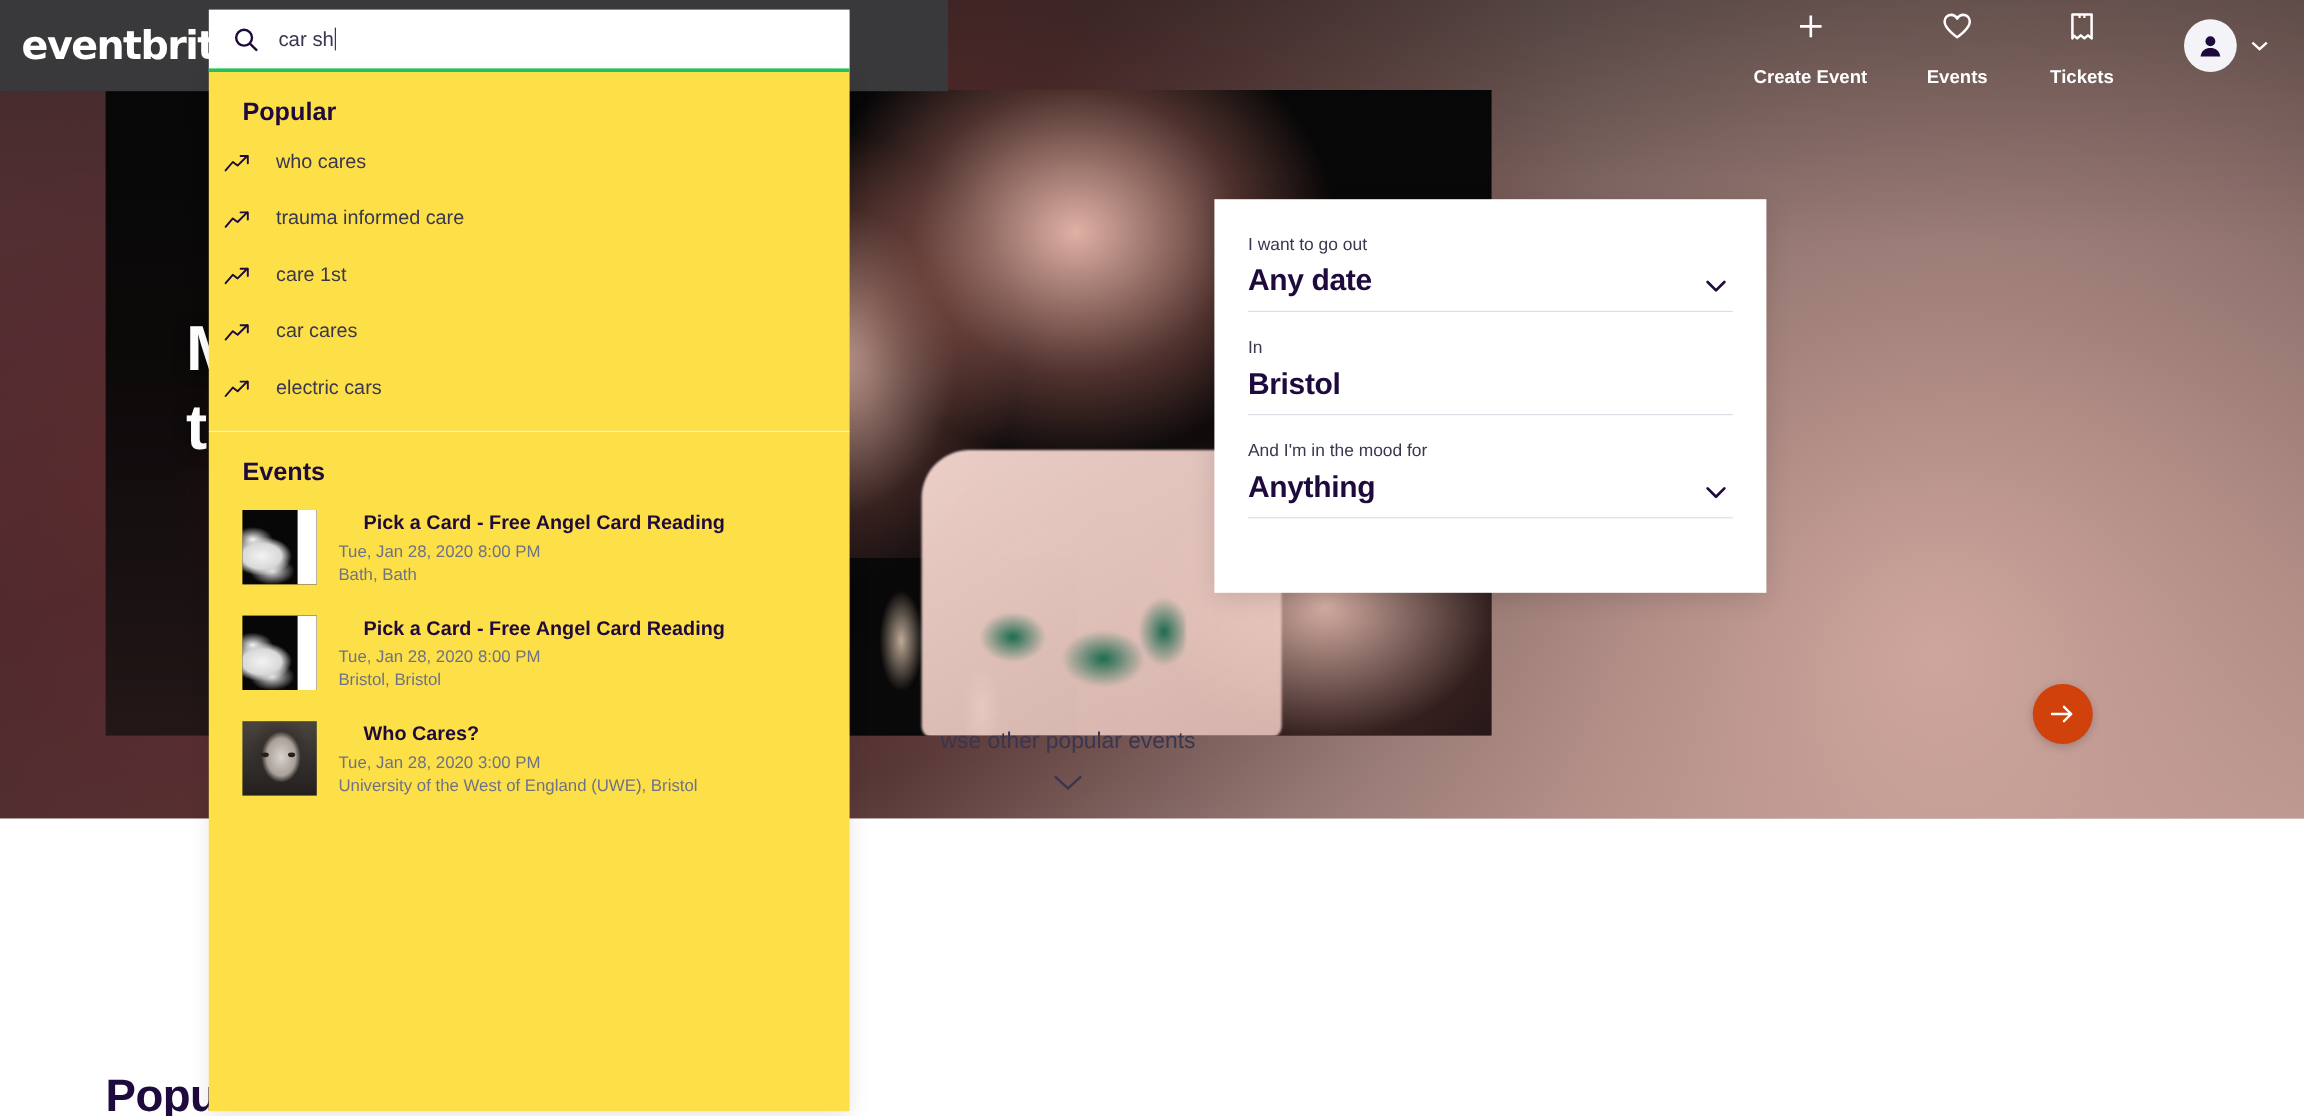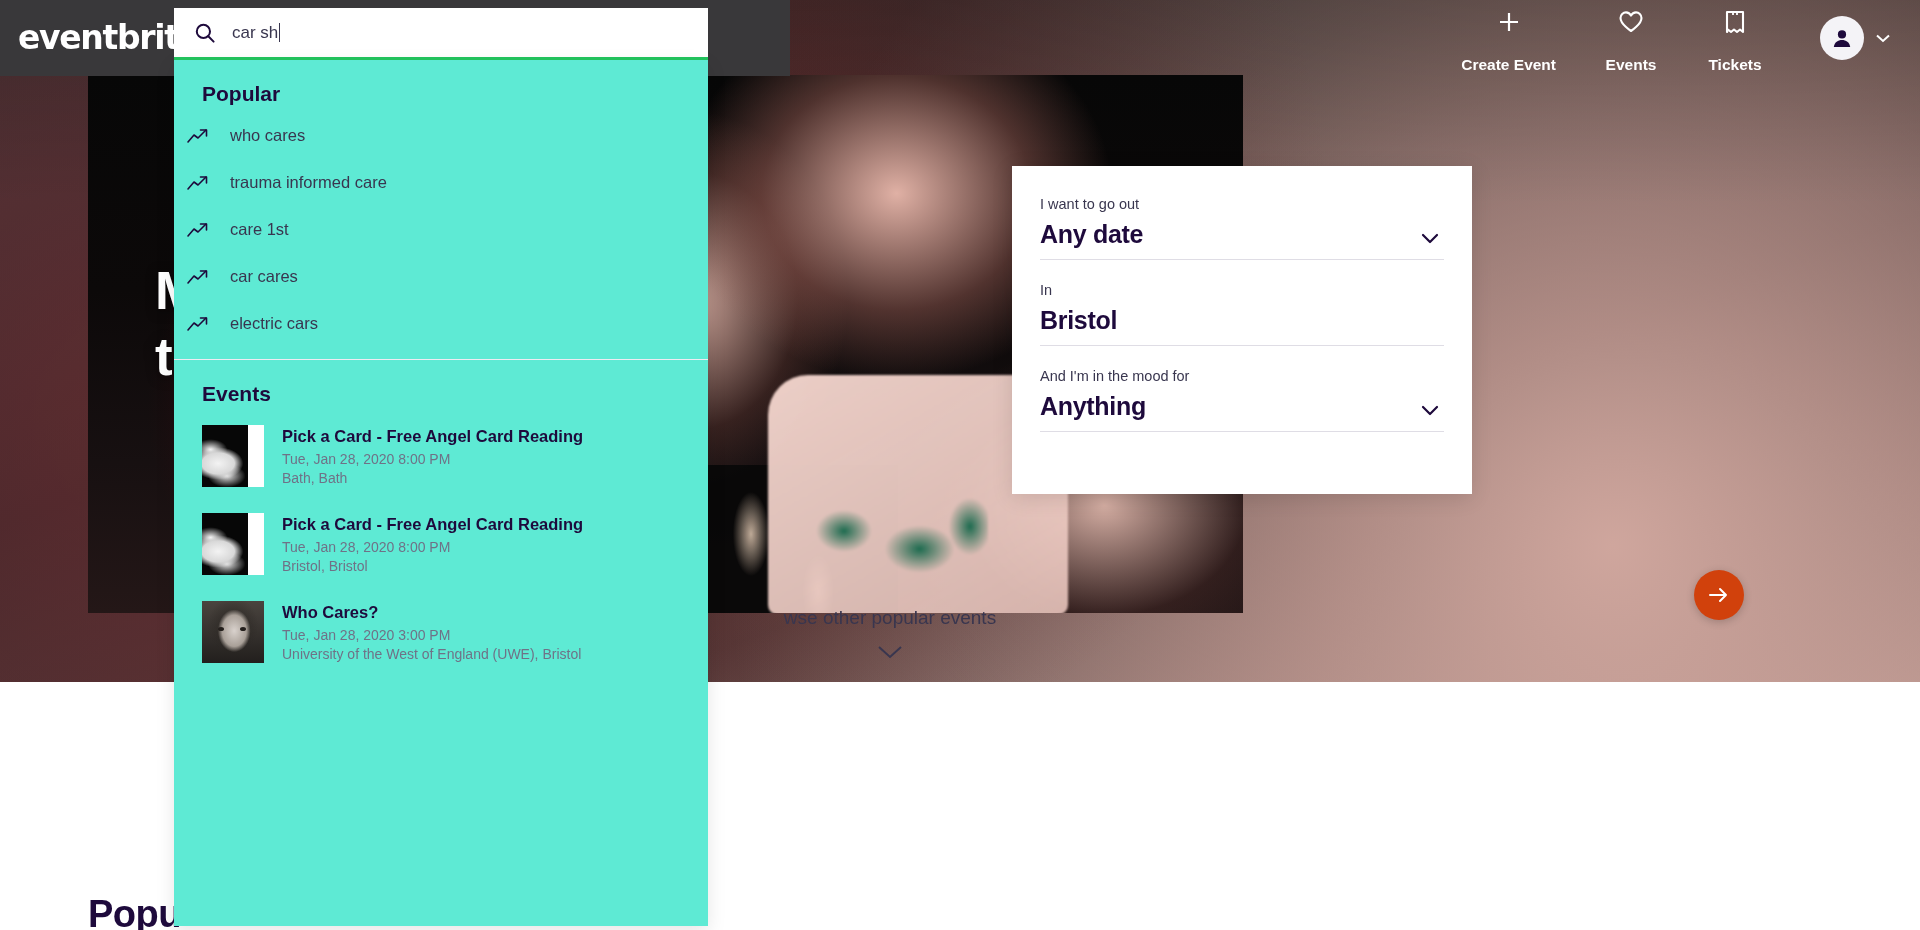--- a/index.html
+++ b/index.html
@@ -123,21 +123,21 @@
     border-bottom: 3px solid #22c55e;
   }
   .search-input-text{
     font-size: 17px; color:#39364f; display:flex; align-items:center;
   }
   .caret{
     display:inline-block; width:1px; height:19px; background:#39364f;
     margin-left:1px;
   }
   .dropdown{
-    background:#5eead4; width:534px; height: 866px; overflow:hidden;
+    background:#fde047; width:534px; height: 866px; overflow:hidden;
     box-shadow: 0 6px 18px rgba(0,0,0,.10);
   }
   .dd-section-title{
     font-size: 21px; font-weight:700; color:#1e0a3c;
     padding: 22px 28px 6px;
   }
   .suggestion{
     display:flex; align-items:center; gap: 20px;
     padding: 14px 12px; cursor:pointer;
   }
@@ -170,21 +170,21 @@
   .thumb.face{
     background:
       radial-gradient(ellipse 20px 26px at 52% 48%, #d9d2cd 0%, #a9a098 60%, rgba(0,0,0,0) 82%),
       radial-gradient(ellipse 30px 34px at 50% 40%, #2a2622 0%, rgba(0,0,0,0) 85%),
       linear-gradient(180deg,#4a443f 0%, #221f1d 100%);
   }
   .thumb.face .eye{
     position:absolute; width:6px; height:4px; border-radius:50%; background:#241f1c; top:26px;
   }
   .ev-text{ padding-top:1px; }
-  .ev-title{ font-size: 16.5px; color:#1e0a3c; font-weight:600; line-height:1.3; }
+  .ev-title{ font-size: 16.5px; color:#1e0a3c; font-weight:600; line-height:1.3;margin-left:21px; }
   .ev-date{ font-size: 14px; color:#6f7287; margin-top:4px; }
   .ev-venue{ font-size: 14px; color:#6f7287; margin-top:3px; }
 
   
   .panel{
     position:absolute; left: 1012px; top: 166px; width: 460px; height: 328px;
     background:#fff; z-index: 30;
     box-shadow: 0 4px 20px rgba(0,0,0,.12);
     padding: 30px 28px 0;
   }

